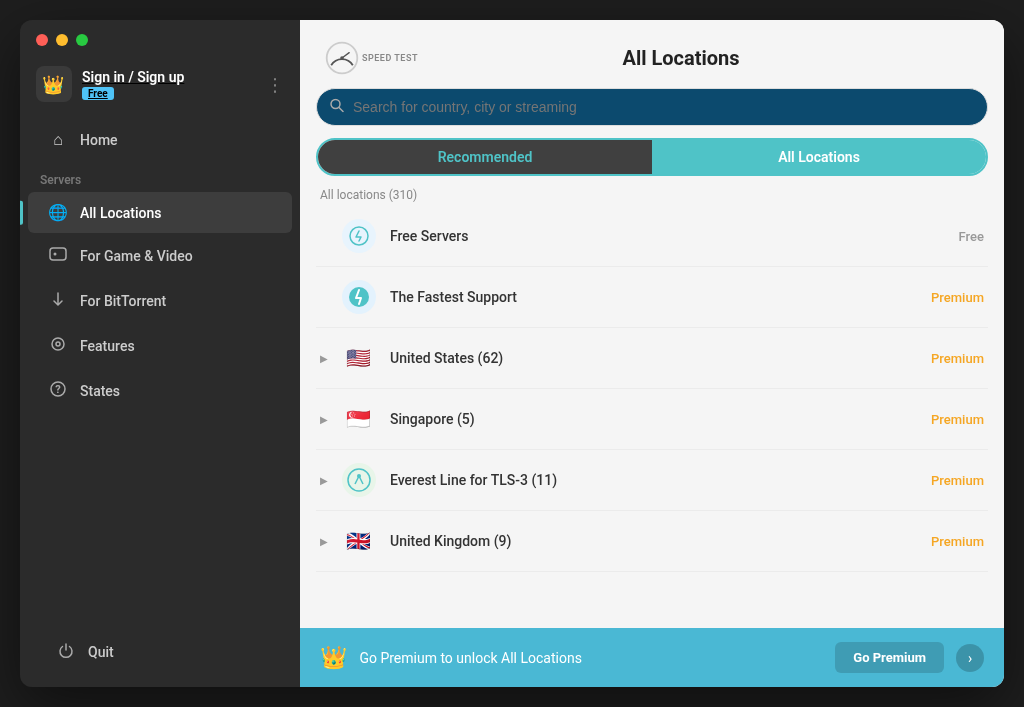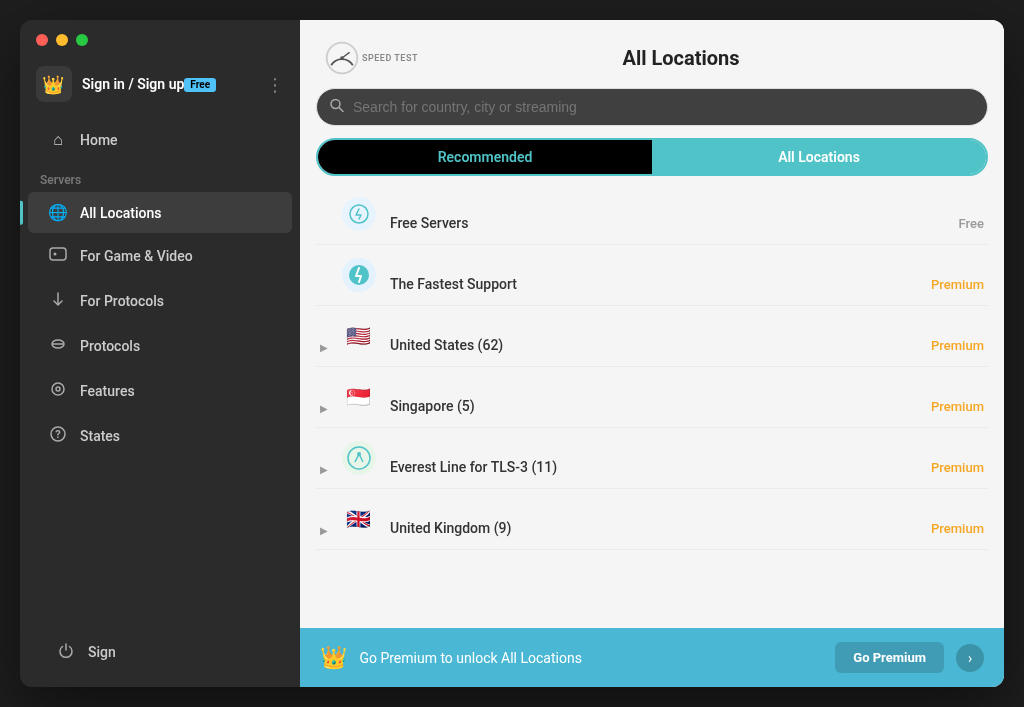--- a/index.html
+++ b/index.html
@@ -45,21 +45,22 @@
       height: 36px;
       background: #3a3a3a;
       border-radius: 8px;
       display: flex;
       align-items: center;
       justify-content: center;
       font-size: 18px;
     }
     .brand-text {
       display: flex;
-      flex-direction: row;
+      flex-direction: column;
+      text-decoration: underline;
     }
     .brand-name {
       color: #ffffff;
       font-size: 14px;
       font-weight: 600;
     }
     .brand-badge {
       background: #4fc3f7;
       color: #000;
       font-size: 10px;
@@ -178,42 +179,42 @@
       top: 50%;
       transform: translateY(-50%);
       color: #aaa;
       font-size: 14px;
     }
     .search-input {
       width: 100%;
       padding: 10px 16px 10px 36px;
       border-radius: 24px;
       border: 1.5px solid #ddd;
-      background: #404040;
+      background: #0c4a6e;
       font-size: 14px;
       color: #999;
       outline: none;
     }
     .tab-bar {
       display: flex;
       margin: 0 16px 8px;
       border: 2px solid #4fc3c7;
       border-radius: 24px;
       overflow: hidden;
     }
     .tab {
       flex: 1;
       padding: 9px 0;
       text-align: center;
       font-size: 14px;
       font-weight: 600;
       cursor: pointer;
     }
     .tab.inactive {
-      background: #000000;
+      background: #404040;
       color: #4fc3c7;
     }
     .tab.active {
       background: #4fc3c7;
       color: #fff;
     }
     .locations-count {
       padding: 4px 20px 4px;
       font-size: 12px;
       color: #888;
@@ -229,21 +230,21 @@
     }
     .locations-list::-webkit-scrollbar-track {
       background: #f0f0f0;
     }
     .locations-list::-webkit-scrollbar-thumb {
       background: #ccc;
       border-radius: 3px;
     }
     .location-item {
       display: flex;
-      align-items: flex-end;
+      align-items: center;
       padding: 13px 4px;
       border-bottom: 1px solid #ebebeb;
       cursor: pointer;
     }
     .location-expand {
       width: 16px;
       font-size: 10px;
       color: #999;
       margin-right: 6px;
     }
@@ -393,33 +394,24 @@
         </span>
         <span>For Game &amp; Video</span>
       </div>
 
       <div class="nav-item">
         <span class="nav-icon">
           <svg width="18" height="18" viewBox="0 0 18 18" fill="none">
             <path d="M9 3v10M5 11l4 4 4-4" stroke="#aaa" stroke-width="1.5" stroke-linecap="round" stroke-linejoin="round"></path>
           </svg>
         </span>
-        <span>For Protocols</span>
-      </div>
-
-
-      <div class="nav-item">
-        <span class="nav-icon">
-          <svg width="18" height="18" viewBox="0 0 18 18" fill="none">
-            <ellipse cx="9" cy="9" rx="6" ry="4" stroke="#aaa" stroke-width="1.5" fill="none"></ellipse>
-            <line x1="3" y1="9" x2="15" y2="9" stroke="#aaa" stroke-width="1.5"></line>
-          </svg>
-        </span>
-        <span>Protocols</span>
-      </div>
+        <span>For BitTorrent</span>
+      </div>
+
+
 
       <div class="nav-item">
         <span class="nav-icon">
           <svg width="18" height="18" viewBox="0 0 18 18" fill="none">
             <circle cx="9" cy="9" r="6" stroke="#aaa" stroke-width="1.5" fill="none"></circle>
             <circle cx="9" cy="9" r="2" stroke="#aaa" stroke-width="1.5" fill="none"></circle>
           </svg>
         </span>
         <span>Features</span>
       </div>
@@ -436,21 +428,21 @@
     </div>
 
     <div class="sidebar-footer">
       <div class="nav-item">
         <span class="nav-icon">
           <svg width="18" height="18" viewBox="0 0 18 18" fill="none">
             <path d="M9 3v6" stroke="#aaa" stroke-width="1.5" stroke-linecap="round"></path>
             <path d="M5.5 5.5A6 6 0 1 0 12.5 5.5" stroke="#aaa" stroke-width="1.5" fill="none" stroke-linecap="round"></path>
           </svg>
         </span>
-        <span>Sign</span>
+        <span>Quit</span>
       </div>
     </div>
   </div>
 
   <div class="main">
     <div class="main-header">
       <div class="speed-test-widget">
         <svg class="speedometer-icon" viewBox="0 0 40 40">
           <circle cx="20" cy="20" r="17" fill="none" stroke="#ccc" stroke-width="2"></circle>
           <path d="M8 28 A14 14 0 0 1 32 28" fill="none" stroke="#555" stroke-width="2"></path>
@@ -470,20 +462,21 @@
         </svg>
       </span>
       <input type="text" class="search-input" placeholder="Search for country, city or streaming" style="">
     </div>
 
     <div class="tab-bar">
       <div class="tab inactive">Recommended</div>
       <div class="tab active">All Locations</div>
     </div>
 
+    <div class="locations-count">All locations (310)</div>
 
     <div class="locations-list">
 
       <div class="location-item">
         <span class="location-expand"></span>
         <div class="free-servers-icon">
           <svg width="20" height="20" viewBox="0 0 20 20" fill="none">
             <circle cx="10" cy="10" r="9" stroke="#4fc3c7" stroke-width="1.5" fill="none"></circle>
             <path d="M10 5L7 11h5l-2 4" stroke="#4fc3c7" stroke-width="1.5" stroke-linecap="round" stroke-linejoin="round" fill="none"></path>
           </svg>

